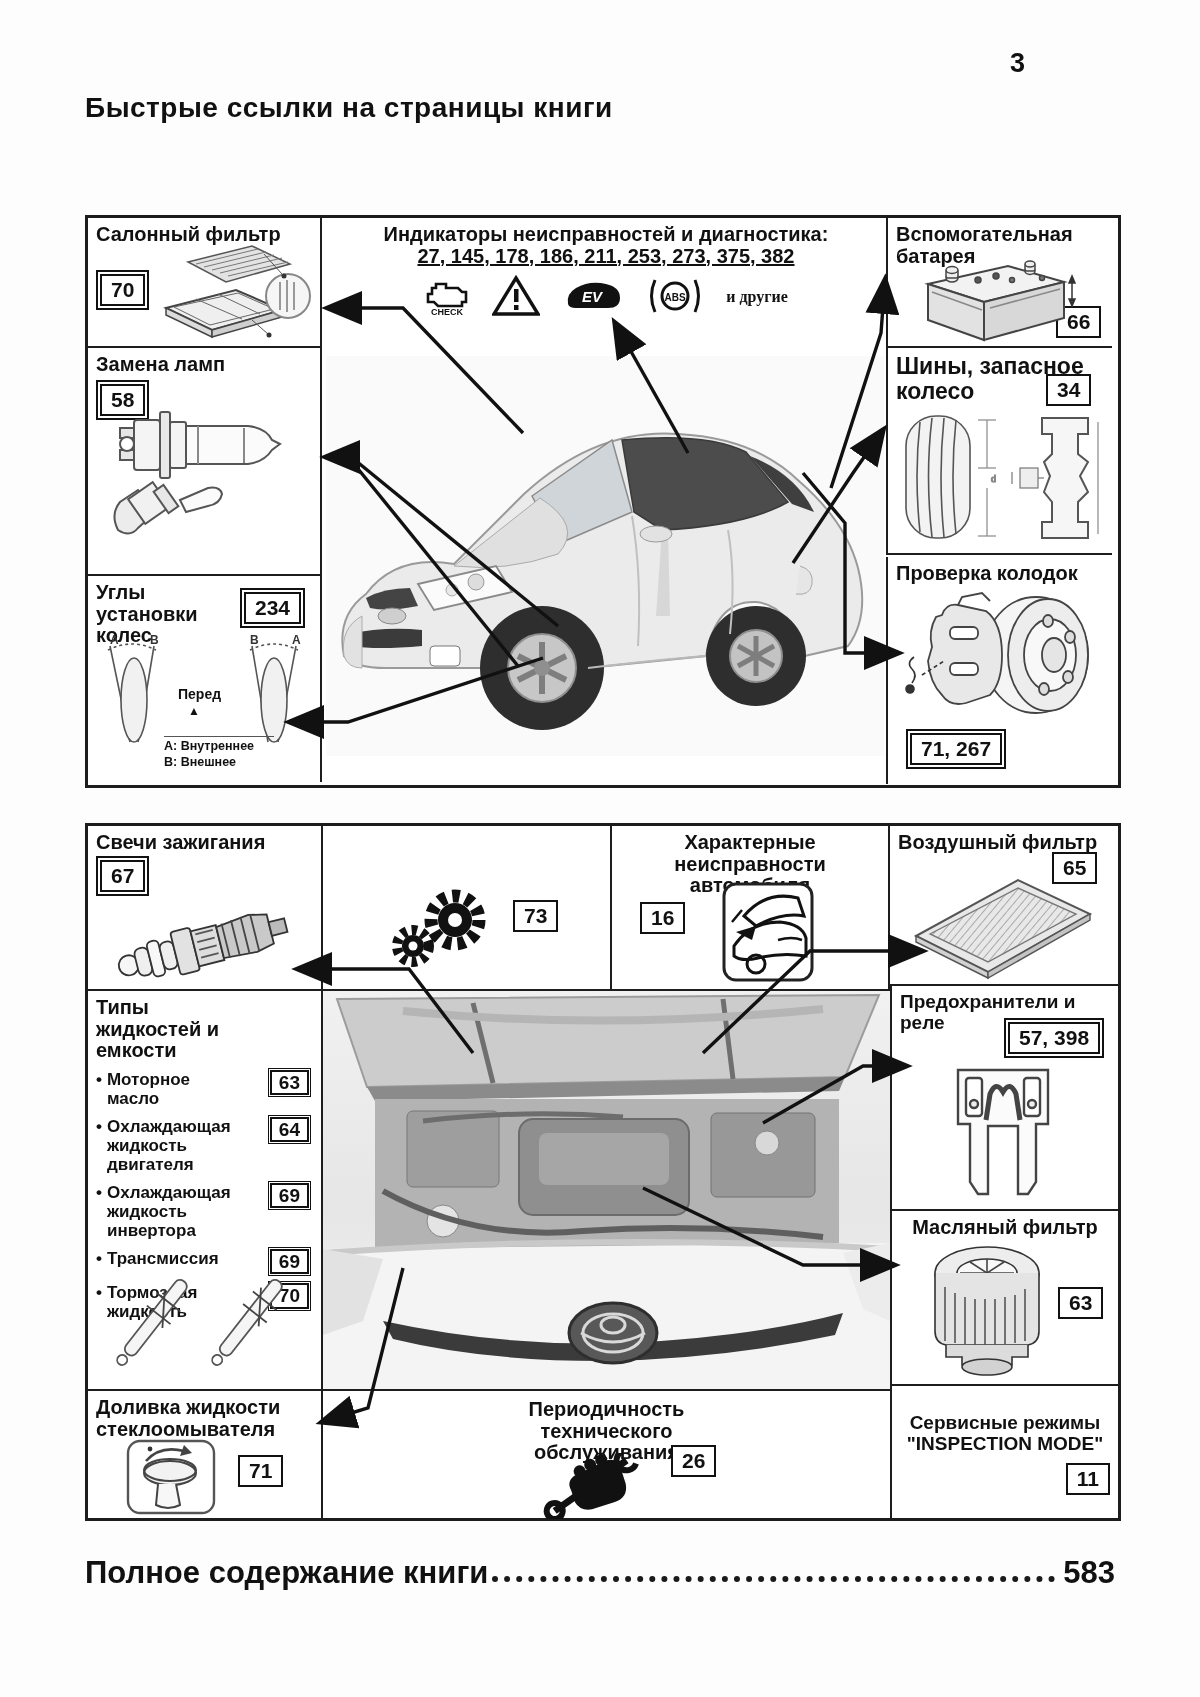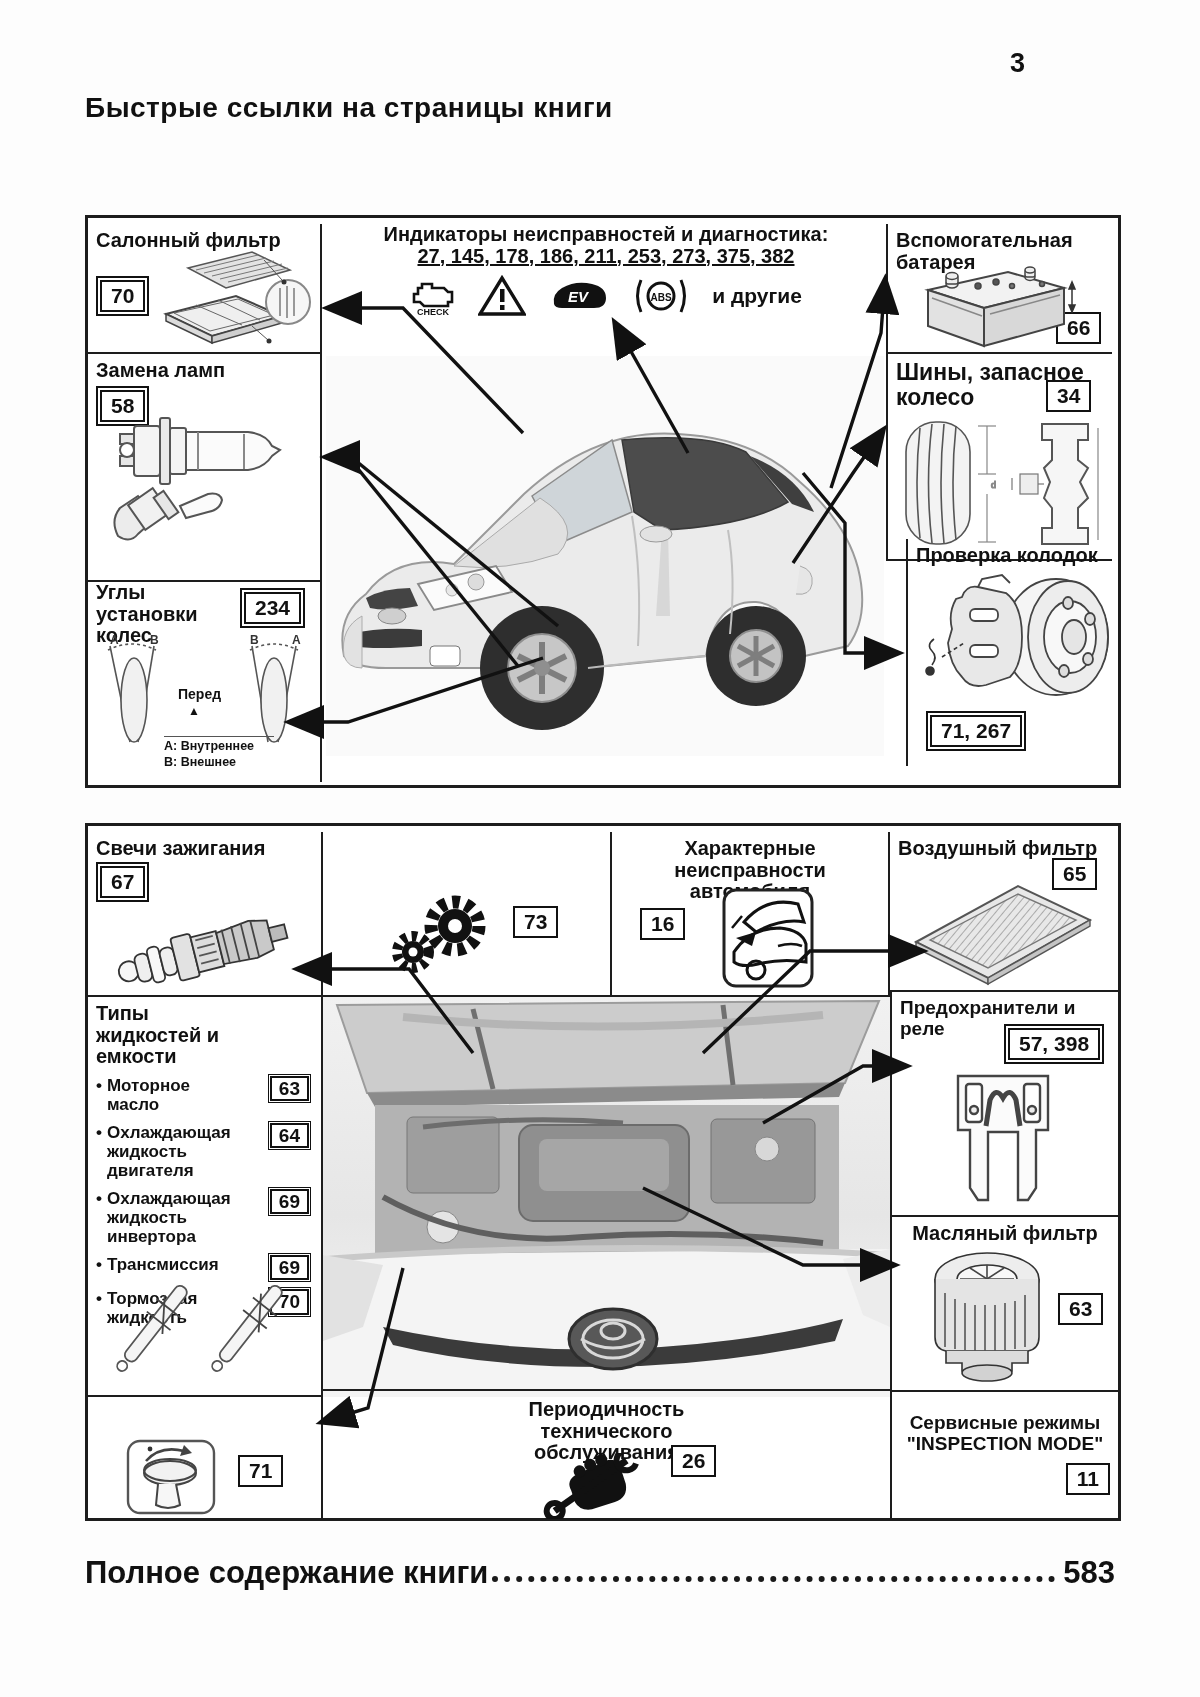--- a/index.html
+++ b/index.html
@@ -9,25 +9,25 @@
   .pagenum{position:absolute;top:48px;left:1010px;font-size:27px;font-weight:bold;}
   .title{position:absolute;left:85px;top:92px;font-size:28px;font-weight:bold;letter-spacing:.5px;}
   .panel{position:absolute;border:3px solid #1d1d1d;background:#fff;}
   .cell{position:absolute;box-sizing:border-box;padding:6px 8px;}
   .hdr{font-size:20px;font-weight:bold;line-height:1.08;}
   .hdr.ctr{text-align:center;}
   .badge{display:inline-block;border:2px solid #111;background:#fff;padding:1px 9px;
          font-size:21px;font-weight:bold;line-height:1.25;}
   .badge.dbl{outline:2px solid #111;outline-offset:2px;border-width:2px;margin:4px;}
   .b-r{border-right:2px solid #1d1d1d;}
-  .b-b{border-bottom:2px solid #1d1d1d;margin-top:6px;}
+  .b-b{border-bottom:2px solid #1d1d1d;}
   .b-l{border-left:2px solid #1d1d1d;}
   svg{display:block;}
   .icons-row{display:flex;align-items:center;justify-content:center;gap:22px;margin-top:8px;}
-  .andothers{font-size:21px;font-weight:bold;}
+  .andothers{font-size:16px;font-weight:bold;font-family:Liberation Serif, serif;}
   .fl-list{margin:4px 0 0 0;padding:0;list-style:none;}
   .fl-item{display:flex;align-items:flex-start;font-size:17px;font-weight:bold;line-height:1.12;margin-bottom:9px;}
   .fl-item .blt{margin-right:5px;font-size:17px;}
   .fl-item .bdg{margin-left:auto;flex:0 0 auto;border:2px solid #111;outline:1px solid #111;outline-offset:1px;
                 padding:0 7px;font-size:19px;font-weight:bold;background:#fff;margin-right:4px;}
   .toc{position:absolute;left:85px;top:1555px;width:1030px;display:flex;align-items:flex-end;}
   .toc .lbl{font-size:31px;font-weight:bold;white-space:nowrap;}
   .toc .dots{flex:1;border-bottom:6px dotted #1a1a1a;margin:0 8px 9px 4px;height:1px;}
   .toc .pg{font-size:31px;font-weight:bold;}
   .tiny{font-size:12px;font-weight:bold;}
@@ -181,21 +181,21 @@
           <g stroke="#777" stroke-width="1.2">
               <rect x="128" y="58" width="18" height="20" fill="#eee"></rect>
               <line x1="146" y1="68" x2="152" y2="68"></line>
               <line x1="120" y1="62" x2="120" y2="74"></line>
             </g>
           <line x1="206" y1="12" x2="206" y2="124" stroke="#888" stroke-width="1.2"></line>
         </g>
       </svg>
     </div>
 
-    <div class="cell b-l" style="left:798px;top:321px;width:226px;height:227px;margin-left:20px;">
+    <div class="cell b-l" style="left:798px;top:339px;width:226px;height:227px;">
       <div class="hdr">Проверка колодок</div>
       <svg class="abs" style="left:10px;top:30px;" width="206" height="140" viewBox="0 0 206 140">
         <g stroke="#444" stroke-width="1.8" fill="#f5f5f5">
           <ellipse cx="138" cy="68" rx="52" ry="58"></ellipse>
           <ellipse cx="150" cy="68" rx="40" ry="56" fill="#ededed"></ellipse>
           <ellipse cx="152" cy="68" rx="26" ry="36" fill="#f8f8f8"></ellipse>
           <ellipse cx="156" cy="68" rx="12" ry="17" fill="#e5e5e5"></ellipse>
           <ellipse cx="150" cy="34" rx="5" ry="6" fill="#ddd"></ellipse>
             <ellipse cx="172" cy="50" rx="5" ry="6" fill="#ddd"></ellipse>
           <ellipse cx="170" cy="90" rx="5" ry="6" fill="#ddd"></ellipse>
@@ -505,20 +505,21 @@
 
     <div class="cell" style="left:802px;top:560px;width:228px;height:132px;border-left:2px solid #1d1d1d;">
       <div class="hdr ctr" style="margin-top:21px;">
         <div style="font-size:19px;">Сервисные режимы</div>
         <div style="font-size:19px;">"INSPECTION MODE"</div>
       </div>
       <div style="text-align:right;margin-top:9px;"><span class="badge">11</span></div>
     </div>
 
     <div class="cell b-r" style="left:0;top:565px;width:235px;height:127px;">
+      <div class="hdr" style="width:190px;">Доливка жидкости стеклоомывателя</div>
       <svg class="abs" style="left:38px;top:48px;" width="90" height="76" viewBox="0 0 90 76">
         <rect x="2" y="2" width="86" height="72" rx="12" fill="#fff" stroke="#555" stroke-width="2.4"></rect>
         <ellipse cx="44" cy="34" rx="26" ry="12" fill="#f2f2f2" stroke="#444" stroke-width="2"></ellipse>
         <ellipse cx="44" cy="31" rx="26" ry="11" fill="none" stroke="#444" stroke-width="2"></ellipse>
         <path d="M20,22 Q34,6 58,12" fill="none" stroke="#444" stroke-width="2.6"></path>
         <polygon points="58,6 66,14 54,17" fill="#444"></polygon>
         <path d="M32,45 L30,66 Q42,72 54,66 L50,45" fill="#f7f7f7" stroke="#444" stroke-width="2"></path>
         <circle cx="24" cy="10" r="2.4" fill="#333"></circle>
       </svg>
       <div class="abs" style="left:150px;top:64px;"><span class="badge">71</span></div>

